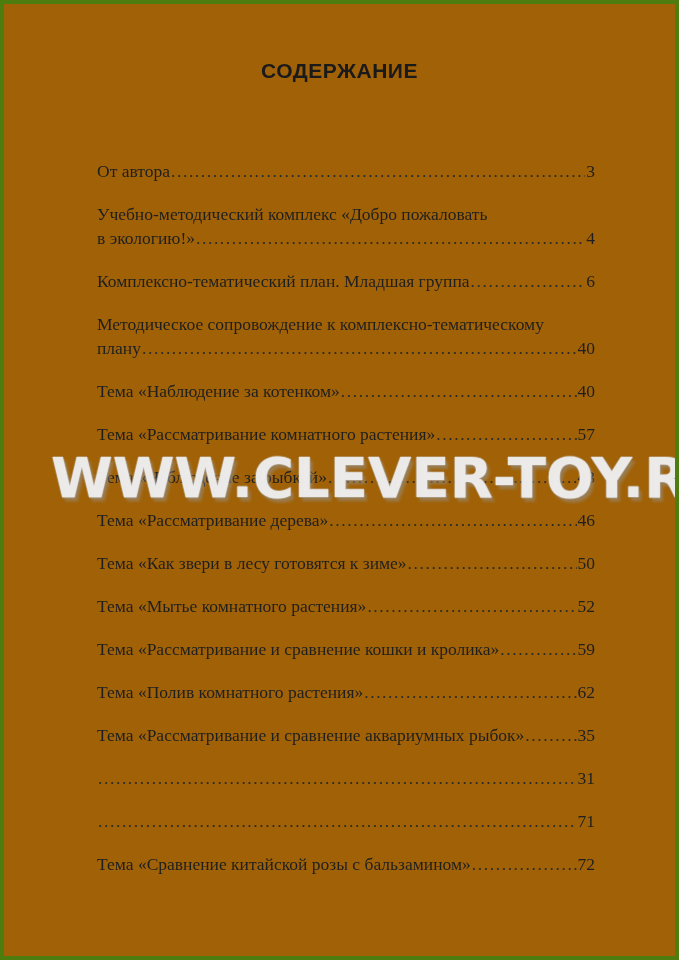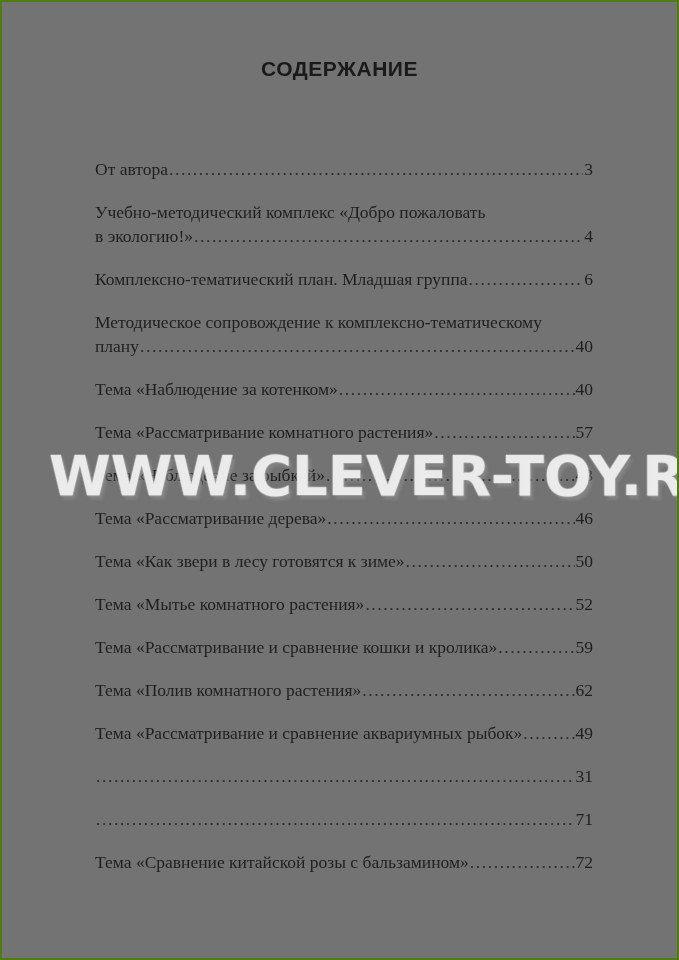--- a/index.html
+++ b/index.html
@@ -4,23 +4,23 @@
 <style>
   html, body {
     margin: 0;
     padding: 0;
     background: #ffffff;
   }
   .page {
     position: relative;
     width: 679px;
     height: 960px;
-    background: #737373;
+    background: #a16207;
     box-sizing: border-box;
-    border: 2px solid #4d7c0f;
+    border: 4px solid #4d7c0f;
     overflow: hidden;
     font-family: "Liberation Serif", serif;
     color: #1f1f1f;
   }
   .page-title {
     margin-top: 55px;
     text-align: center;
     font-family: "Liberation Sans", sans-serif;
     font-weight: bold;
     font-size: 21px;
@@ -207,21 +207,21 @@
         <span class="dot-leader"></span>
         <span class="page-num">62</span>
       </div>
     </div>
 
     <div class="toc-entry">
 
       <div class="toc-lastline">
         <span class="toc-text">Тема «Рассматривание и сравнение аквариумных рыбок»</span>
         <span class="dot-leader"></span>
-        <span class="page-num">49</span>
+        <span class="page-num">35</span>
       </div>
     </div>
 
     <div class="toc-entry">
 
       <div class="toc-lastline">
         <span class="dot-leader"></span>
         <span class="page-num">31</span>
       </div>
     </div>

